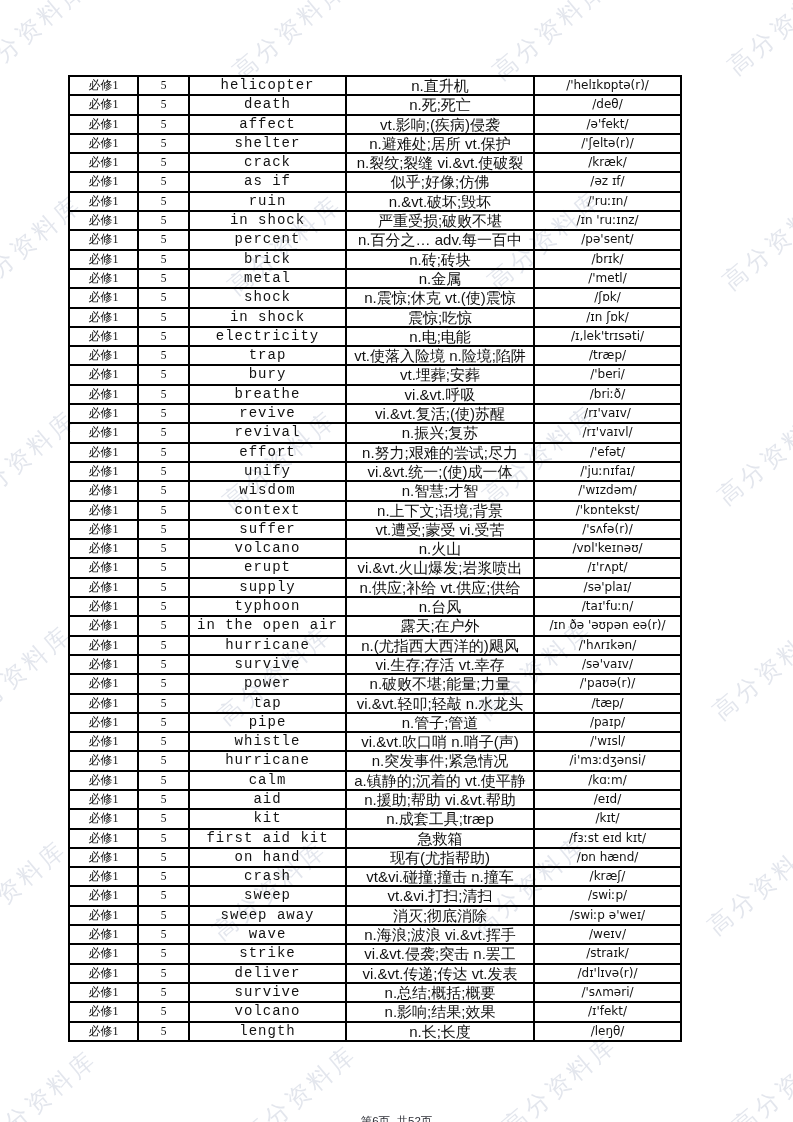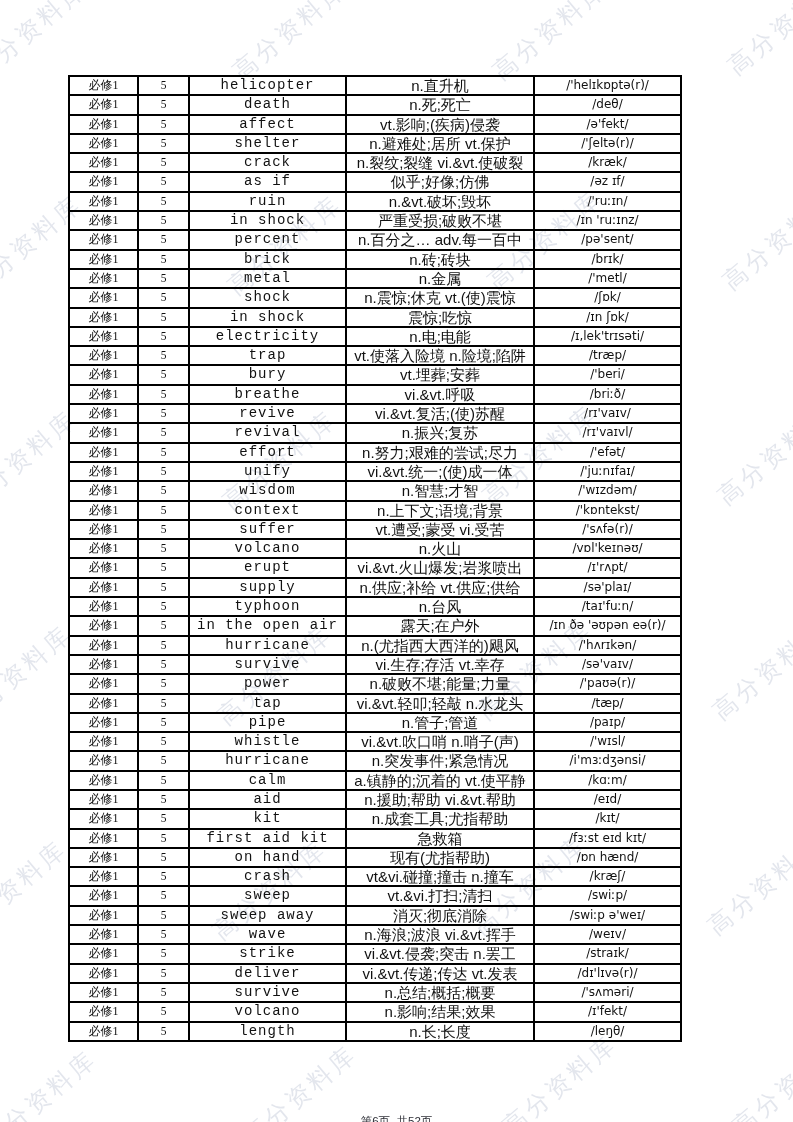--- a/index.html
+++ b/index.html
@@ -374,21 +374,21 @@
           <td class="col-book">必修1</td>
           <td class="col-unit">5</td>
           <td class="col-word">aid</td>
           <td class="col-meaning">n.援助;帮助 vi.&amp;vt.帮助</td>
           <td class="col-phonetic">/eɪd/</td>
         </tr>
         <tr>
           <td class="col-book">必修1</td>
           <td class="col-unit">5</td>
           <td class="col-word">kit</td>
-          <td class="col-meaning">n.成套工具;尤指帮助</td>
+          <td class="col-meaning">n.成套工具;træp</td>
           <td class="col-phonetic">/kɪt/</td>
         </tr>
         <tr>
           <td class="col-book">必修1</td>
           <td class="col-unit">5</td>
           <td class="col-word">first aid kit</td>
           <td class="col-meaning">急救箱</td>
           <td class="col-phonetic">/fɜːst eɪd kɪt/</td>
         </tr>
         <tr>

